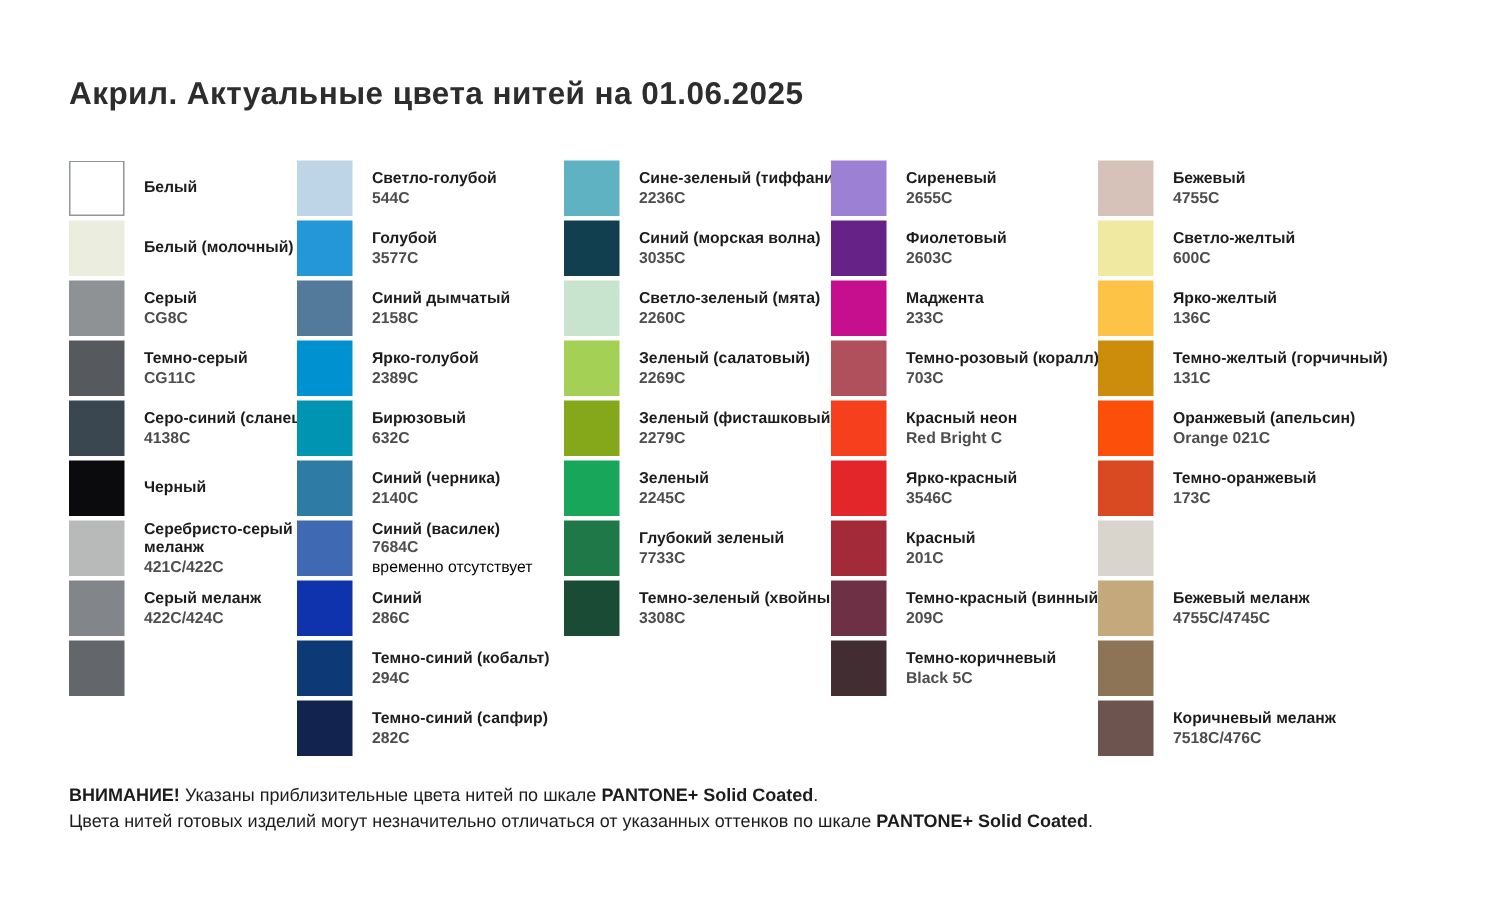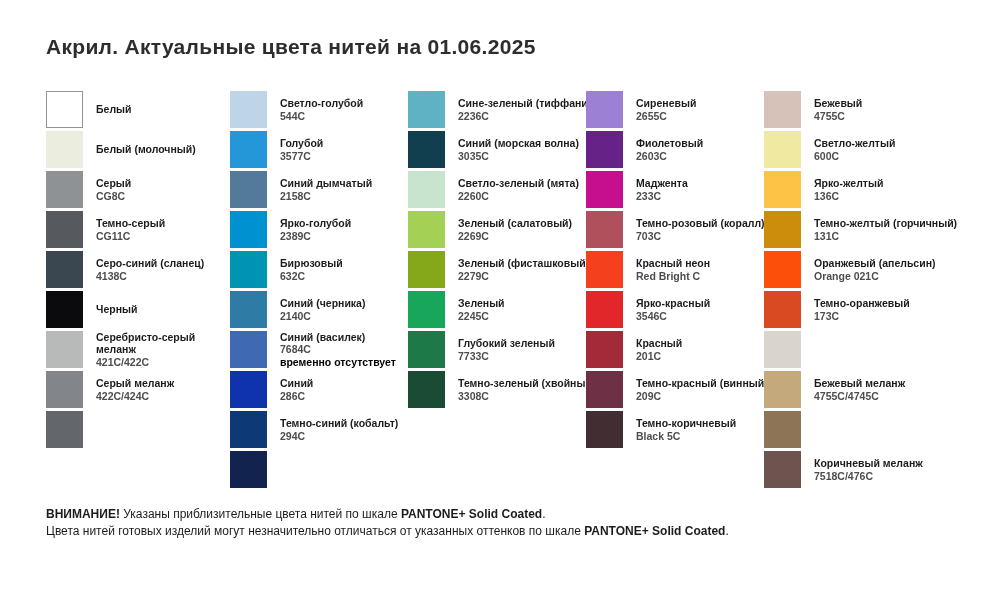--- a/index.html
+++ b/index.html
@@ -5,34 +5,34 @@
   * { margin: 0; padding: 0; box-sizing: border-box; }
   html, body { background: #ffffff; }
   body {
     width: 1000px;
     height: 609px;
     font-family: "Liberation Sans", sans-serif;
     color: #1a1a1a;
     overflow: hidden;
     position: relative;
   }
-  .page { padding: 34px 0 0 46px; }
+  .page { padding: 50px 0 0 46px; }
   .title {
     font-size: 21px;
     font-weight: 700;
     color: #2d2d2d;
     letter-spacing: 0.3px;
     line-height: 26px;
   }
   .columns {
     display: flex;
     margin-top: 31px;
   }
   .column { width: 178px; flex: 0 0 auto; }
-  .column:first-child { width: 184px; }
+  .column:first-child { width: 152px; }
   .color-row {
     display: flex;
     align-items: center;
     height: 37px;
     margin-bottom: 3px;
   }
   .swatch {
     width: 37px;
     height: 37px;
     flex: 0 0 37px;
@@ -48,21 +48,21 @@
   }
   .color-code {
     font-size: 10.5px;
     font-weight: 700;
     color: #4d4d4d;
     line-height: 12.5px;
     white-space: pre;
   }
   .color-note {
     font-size: 10.5px;
-    font-weight: 700;
+    font-weight: 400;
     color: #000000;
     line-height: 12.5px;
     white-space: pre;
   }
   .footer {
     margin-top: 15px;
     font-size: 12px;
     line-height: 17px;
     color: #1c1c1c;
   }
@@ -210,20 +210,25 @@
         <div class="color-row">
     <div class="swatch" style="background: rgb(13, 58, 119);"></div>
     <div class="labels">
       <div class="color-name">Темно-синий (кобальт)</div>
       <div class="color-code">294C</div>
 
     </div>
   </div>
         <div class="color-row">
     <div class="swatch" style="background: rgb(19, 35, 79);"></div>
+    <div class="labels">
+      <div class="color-name">Темно-синий (сапфир)</div>
+      <div class="color-code">282C</div>
+
+    </div>
   </div>
       </div>
       <div class="column">
         <div class="color-row">
     <div class="swatch" style="background: rgb(95, 178, 194);"></div>
     <div class="labels">
       <div class="color-name">Сине-зеленый (тиффани)</div>
       <div class="color-code">2236C</div>
 
     </div>

